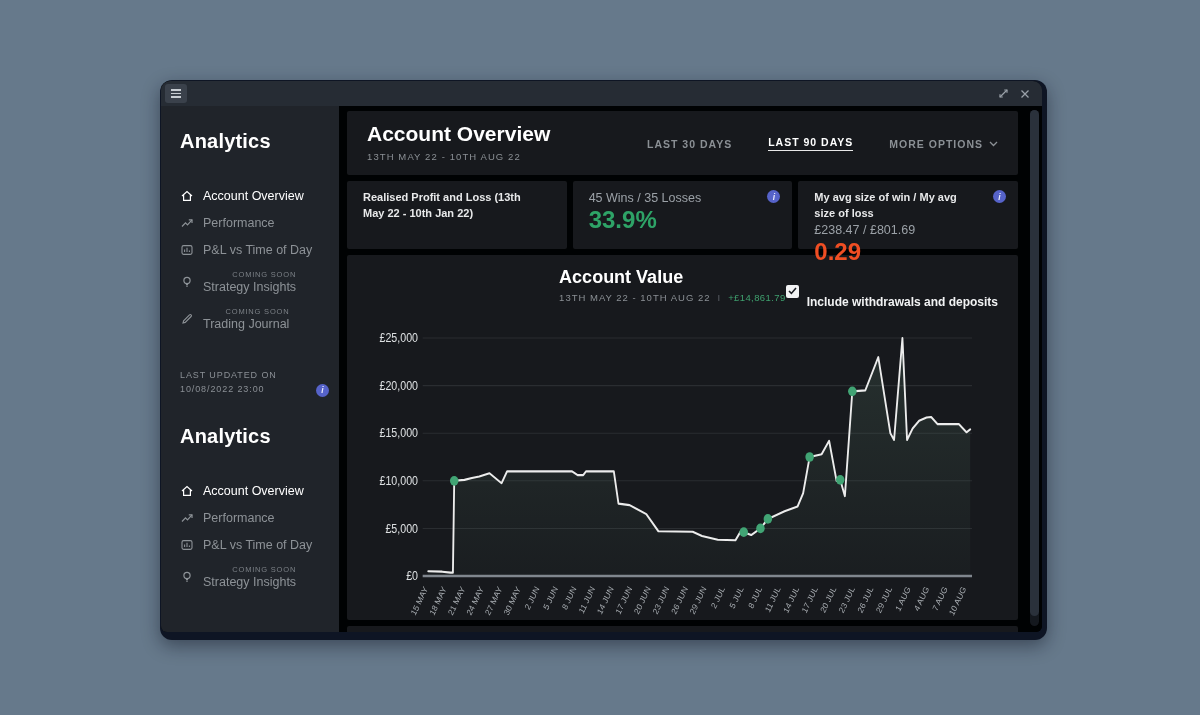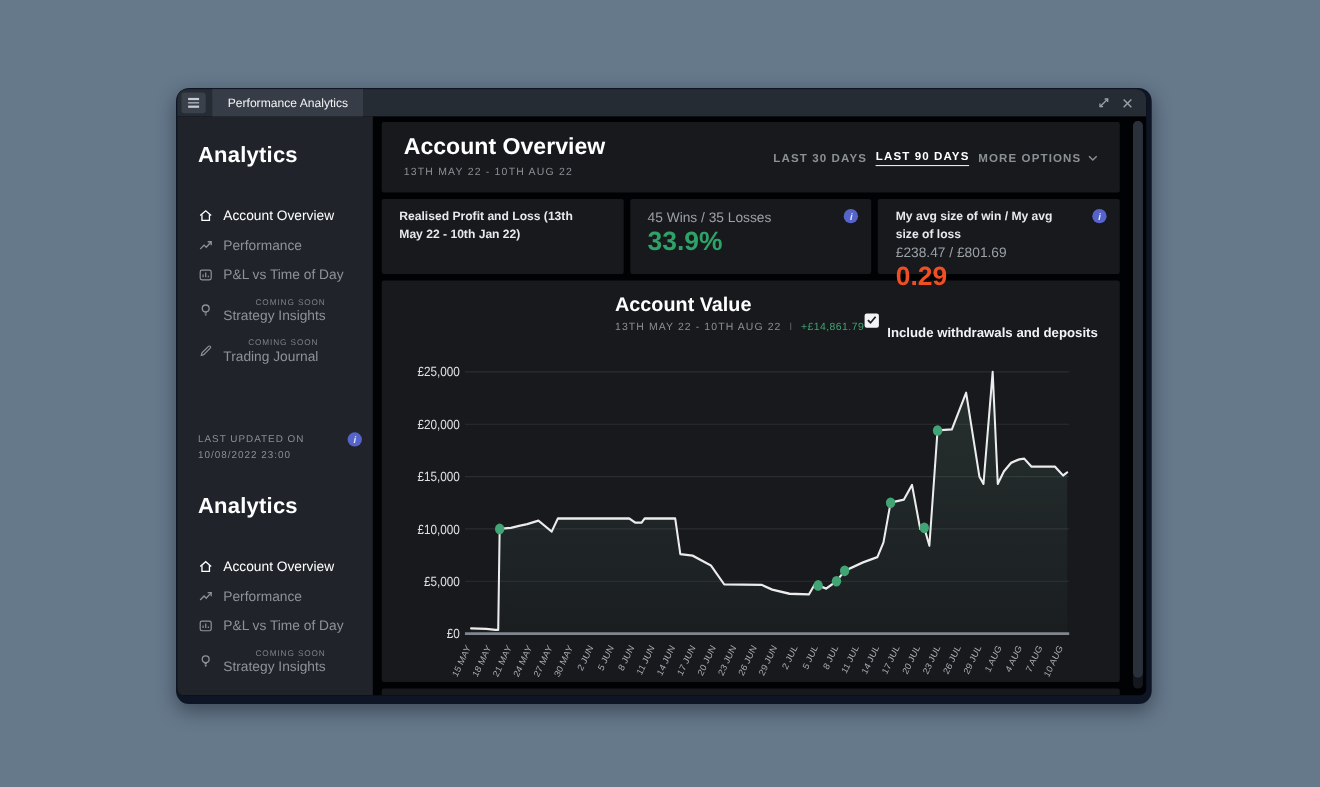--- a/index.html
+++ b/index.html
@@ -24,34 +24,34 @@
   .sidebar { width:178px; background:#20242A; flex:0 0 auto; padding:0 0 0 19px; overflow:hidden; position:relative; }
   .side-title { color:#FFFFFF; font-size:20px; font-weight:700; letter-spacing:.2px; margin-top:24px; }
   .nav-list { margin-top:36px; }
   .nav-item { display:flex; align-items:center; gap:9px; margin-bottom:13px; color:#8D9297; font-size:12.5px; cursor:pointer; position:relative; }
   .nav-item.active { color:#FFFFFF; }
   .nav-item .nicon { width:14px; height:14px; flex:0 0 auto; display:flex; }
   .nav-item svg { stroke:#8D9297; }
   .nav-item.active svg { stroke:#FFFFFF; }
   .nav-item .lblwrap { display:flex; flex-direction:column; }
   .coming-soon { font-size:7.5px; letter-spacing:.8px; color:#7C8187; text-align:right; margin-bottom:1px; }
-  .last-updated { margin-top:62px; padding-right:10px; display:flex; align-items:flex-start; justify-content:space-between; }
+  .last-updated { margin-top:38px; padding-right:10px; display:flex; align-items:flex-end; justify-content:space-between; }
   .lu-text { color:#8A8F95; font-size:9px; letter-spacing:.9px; line-height:1.55; }
   .info-dot { width:13px; height:13px; border-radius:50%; background:#5663C9; color:#E8EAFB; font-size:8.5px; font-style:italic; font-weight:700; display:flex; align-items:center; justify-content:center; flex:0 0 auto; cursor:pointer; }
   .side-title.second { margin-top:28px; }
 
   .main { flex:1; background:#000203; padding:5px 8px 0 8px; display:flex; flex-direction:column; min-width:0; position:relative; }
   .main-col { flex:1; display:flex; flex-direction:column; margin-right:16px; min-height:0; }
   .panel { background:#17191D; border-radius:2px; }
 
   
   .head-panel { height:64px; padding:11px 20px; display:flex; justify-content:space-between; align-items:flex-start; margin-bottom:6px; }
   .page-title { color:#FFFFFF; font-size:21px; font-weight:700; }
   .date-sub { color:#8B9095; font-size:9.5px; letter-spacing:1.1px; margin-top:5px; }
-  .range-tabs { display:flex; align-items:center; gap:8px; margin-top:14px;justify-content:center; }
+  .range-tabs { display:flex; align-items:center; gap:36px; margin-top:14px;justify-content:center; }
   .rtab { color:#8B9095; font-size:10.5px; font-weight:700; letter-spacing:1px; cursor:pointer; }
   .rtab.active { color:#FFFFFF; border-bottom:1.5px solid #E8E8E8; padding-bottom:2px; }
   .more-opt { display:flex; align-items:center; gap:6px; color:#8B9095; font-size:10.5px; font-weight:700; letter-spacing:1px; cursor:pointer; }
 
   
   .stats-row { display:flex; gap:6px; margin-bottom:6px; }
   .stat-card { flex:1; height:68px; padding:9px 16px 8px 16px; position:relative; background:#17191D; border-radius:2px; }
   .stat-label { color:#E8E9EA; font-size:11px; font-weight:700; line-height:1.45; padding-right:24px; }
   .stat-sub { color:#9BA1A7; font-size:12.5px; margin-top:1px; }
   .stat-value { font-size:24px; font-weight:700; margin-top:1px; }
@@ -78,23 +78,20 @@
 <body>
 
 <div class="window">
   <div class="window-inner">
 
     <div class="titlebar">
       <div class="hamburger">
           <span></span>
           <span></span>
           <span></span>
-        </div>
-      <div class="tab">
-          <span>Performance Analytics</span>
         </div>
       <div class="titlebar-spacer"></div>
       <div class="tb-icon">
         <svg width="11" height="11" viewBox="0 0 11 11" fill="none" stroke="#9AA1A8" stroke-width="1.2">
             <path d="M2 9 L9 2"></path>
             <path d="M6.2 2 H9 V4.8"></path>
             <path d="M4.8 9 H2 V6.2"></path>
           </svg>
       </div>
       <div class="tb-icon" style="margin-right:6px;">

